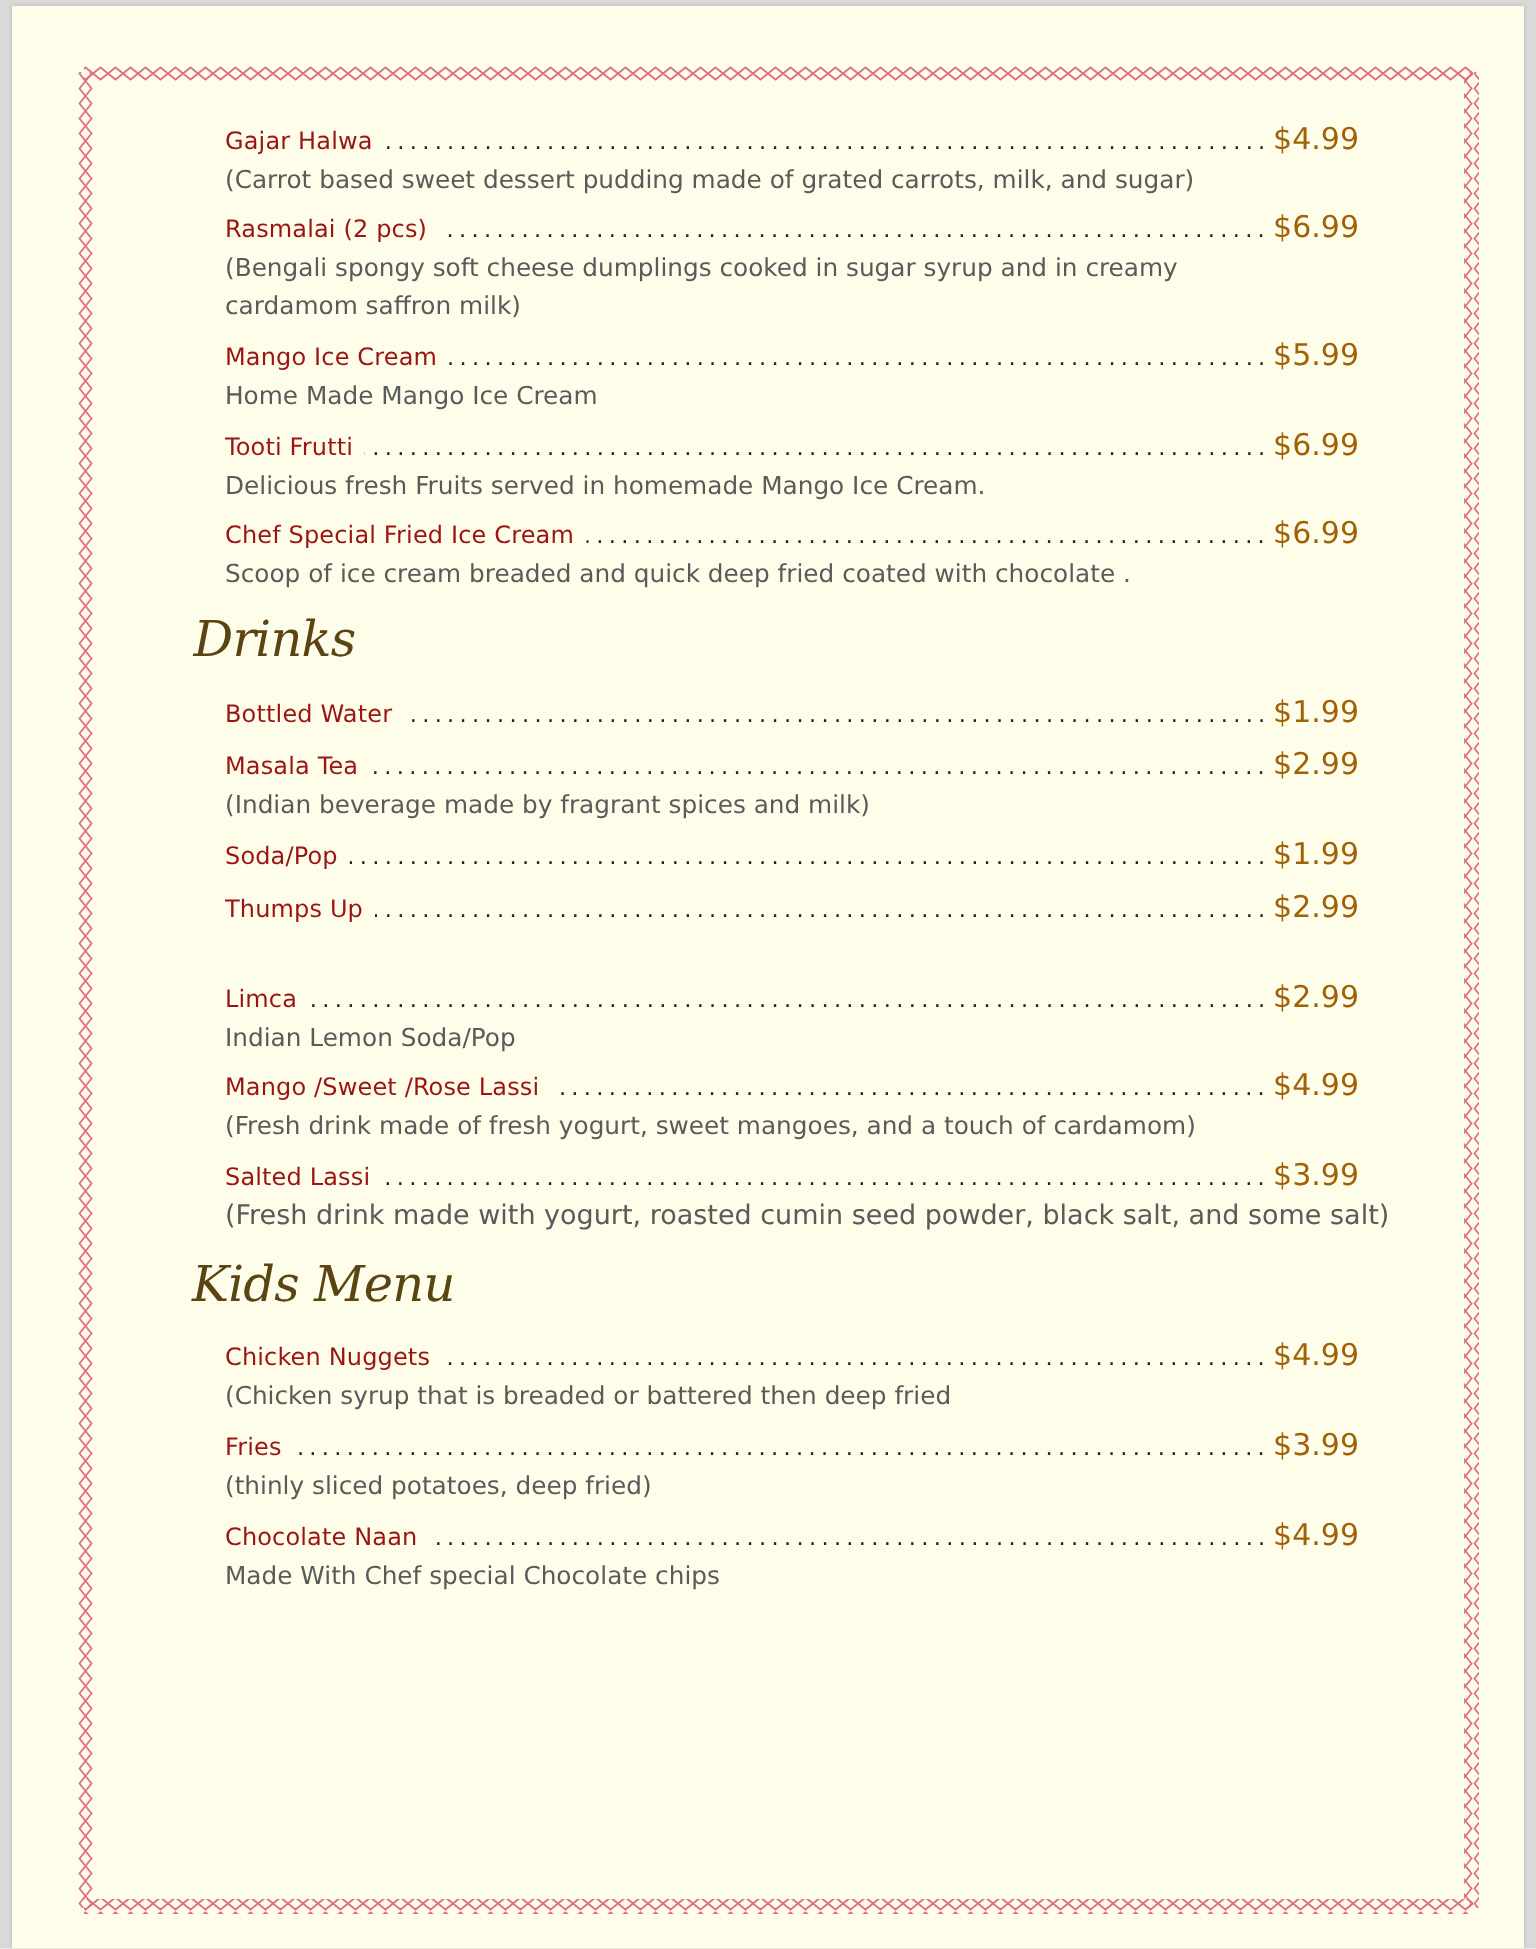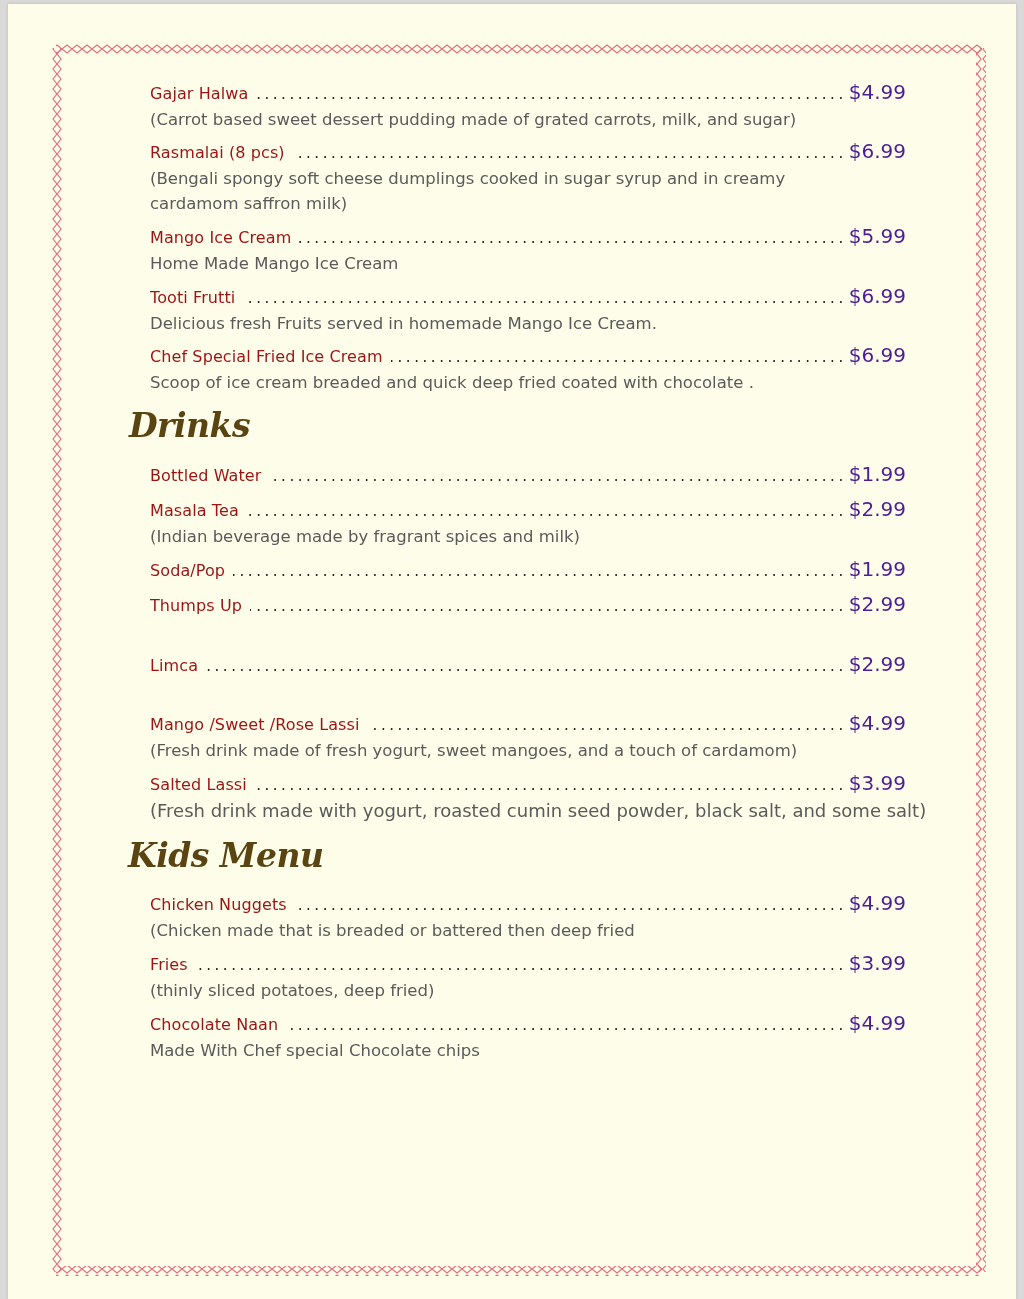--- a/index.html
+++ b/index.html
@@ -36,37 +36,37 @@
     }
     .leader {
       flex: 1; overflow: hidden; white-space: nowrap;
       color: #222;
       font-size: 15px;
       letter-spacing: 3.55px;
       direction: rtl;
       text-align: left;
     }
     .item-price {
-      color: #4c1d95;
+      color: #a16207;
       font-size: 20px;
       white-space: nowrap;
       padding-left: 2px;
     }
     .item-desc {
       color: #5a5a5a;
       font-size: 16.5px;
       line-height: 25px;
       margin-top: 1px;
       width: 700px;
     }
     .section-heading {
       position: absolute;
       font-family: "DejaVu Serif", serif;
       font-style: italic;
-      font-weight: bold;
+      font-weight: normal;
       color: #5a4412;
       font-size: 33px;
       letter-spacing: -0.5px;
     }
   </style>
 </head>
 <body>
 
 <div class="page">
 
@@ -91,21 +91,21 @@
     <div class="item-row">
       <span class="item-name">Gajar Halwa</span>
       <span class="leader">....................................................................................................</span>
       <span class="item-price">$4.99</span>
     </div>
     <div class="item-desc">(Carrot based sweet dessert pudding made of grated carrots, milk, and sugar)</div>
   </div>
 
   <div class="item" style="top:135px">
     <div class="item-row">
-      <span class="item-name">Rasmalai (8 pcs)</span>
+      <span class="item-name">Rasmalai (2 pcs)</span>
       <span class="leader">....................................................................................................</span>
       <span class="item-price">$6.99</span>
     </div>
     <div class="item-desc" style="width:660px">(Bengali spongy soft cheese dumplings cooked in sugar syrup and in creamy cardamom saffron  milk)</div>
   </div>
 
   <div class="item" style="top:220px">
     <div class="item-row">
       <span class="item-name">Mango Ice Cream</span>
       <span class="leader">....................................................................................................</span>
@@ -166,20 +166,21 @@
       <span class="item-price">$2.99</span>
     </div>
   </div>
 
   <div class="item" style="top:648px">
     <div class="item-row">
       <span class="item-name">Limca</span>
       <span class="leader">....................................................................................................</span>
       <span class="item-price">$2.99</span>
     </div>
+    <div class="item-desc">Indian  Lemon Soda/Pop</div>
   </div>
 
   <div class="item" style="top:707px">
     <div class="item-row">
       <span class="item-name">Mango /Sweet /Rose Lassi</span>
       <span class="leader">....................................................................................................</span>
       <span class="item-price">$4.99</span>
     </div>
     <div class="item-desc" style="width:740px">(Fresh drink made of fresh yogurt, sweet mangoes, and a touch of cardamom)</div>
   </div>
@@ -194,21 +195,21 @@
   </div>
 
   <div class="section-heading" style="left:120px; top:832px">Kids Menu</div>
 
   <div class="item" style="top:887px">
     <div class="item-row">
       <span class="item-name">Chicken Nuggets</span>
       <span class="leader">....................................................................................................</span>
       <span class="item-price">$4.99</span>
     </div>
-    <div class="item-desc">(Chicken made that is breaded or battered then deep fried</div>
+    <div class="item-desc">(Chicken syrup that is breaded or battered then deep fried</div>
   </div>
 
   <div class="item" style="top:947px">
     <div class="item-row">
       <span class="item-name">Fries</span>
       <span class="leader">....................................................................................................</span>
       <span class="item-price">$3.99</span>
     </div>
     <div class="item-desc">(thinly sliced potatoes, deep fried)</div>
   </div>

